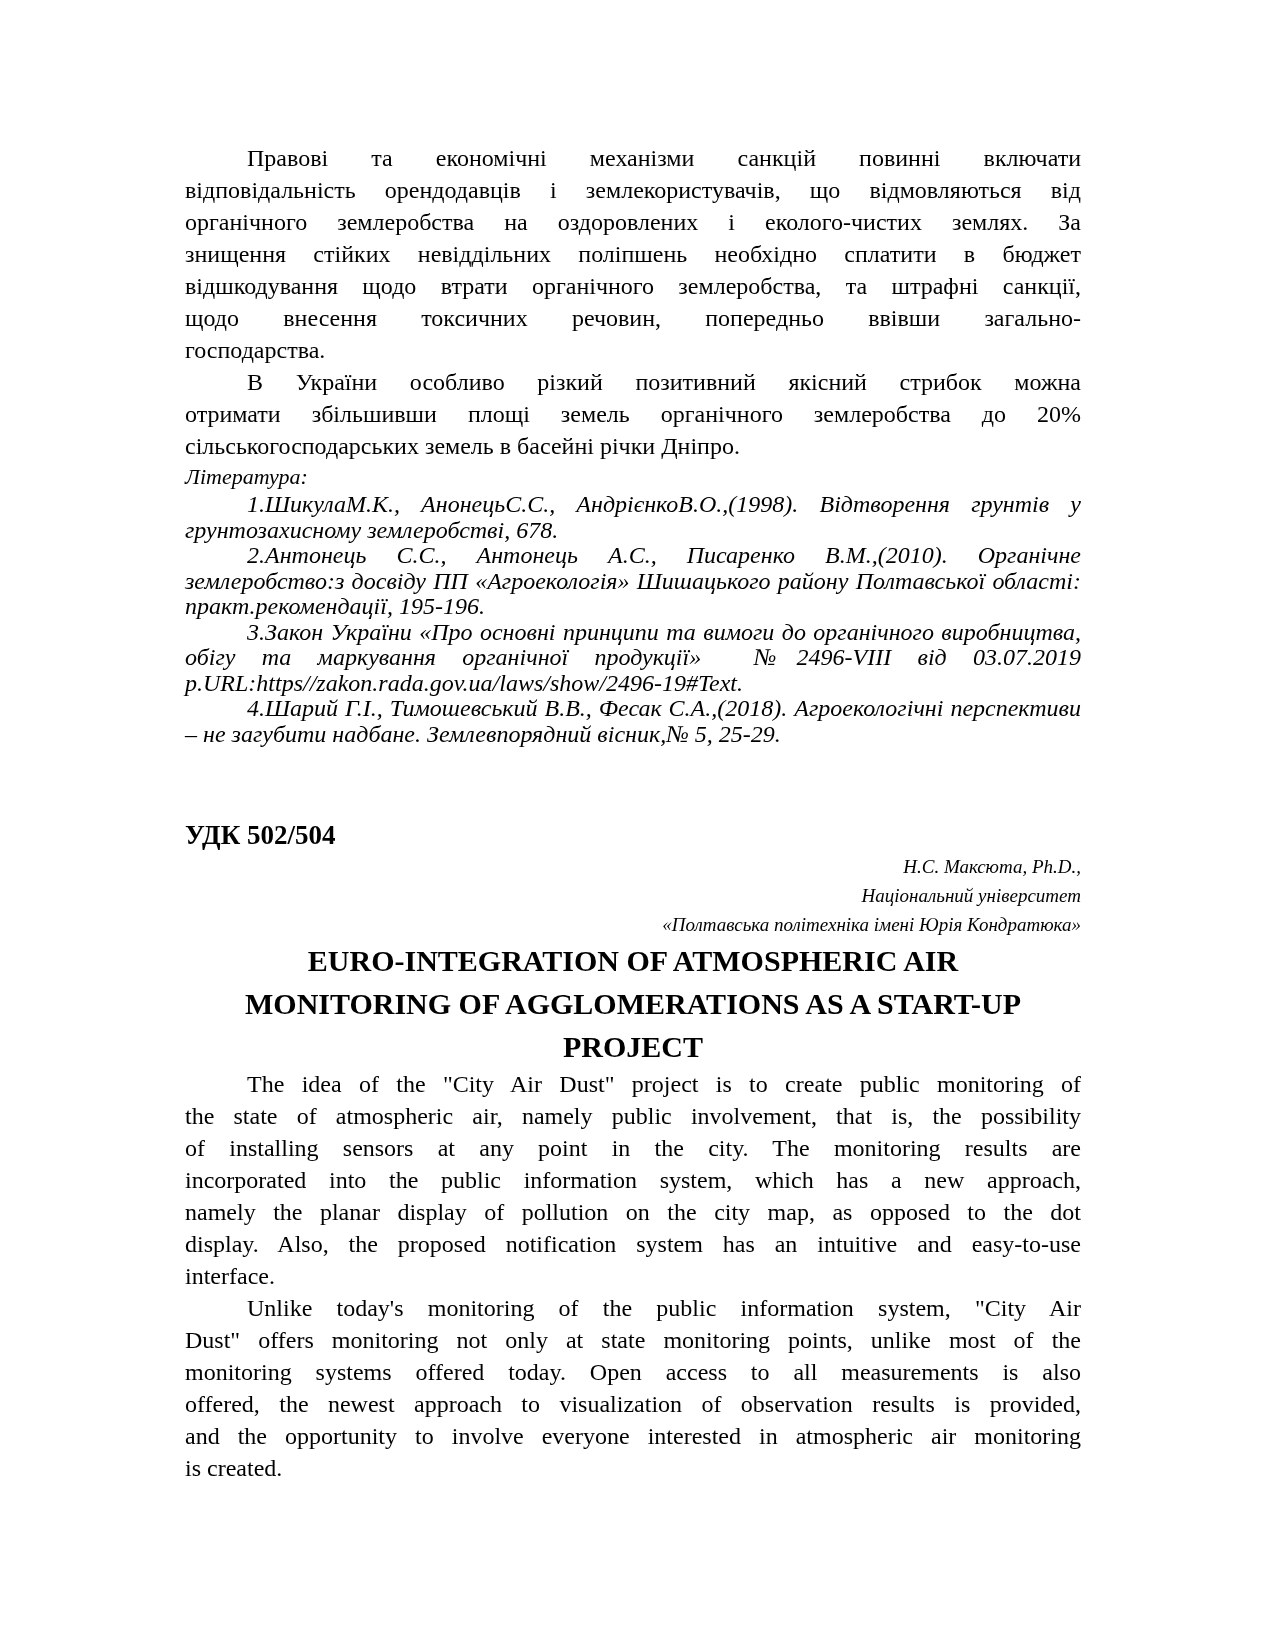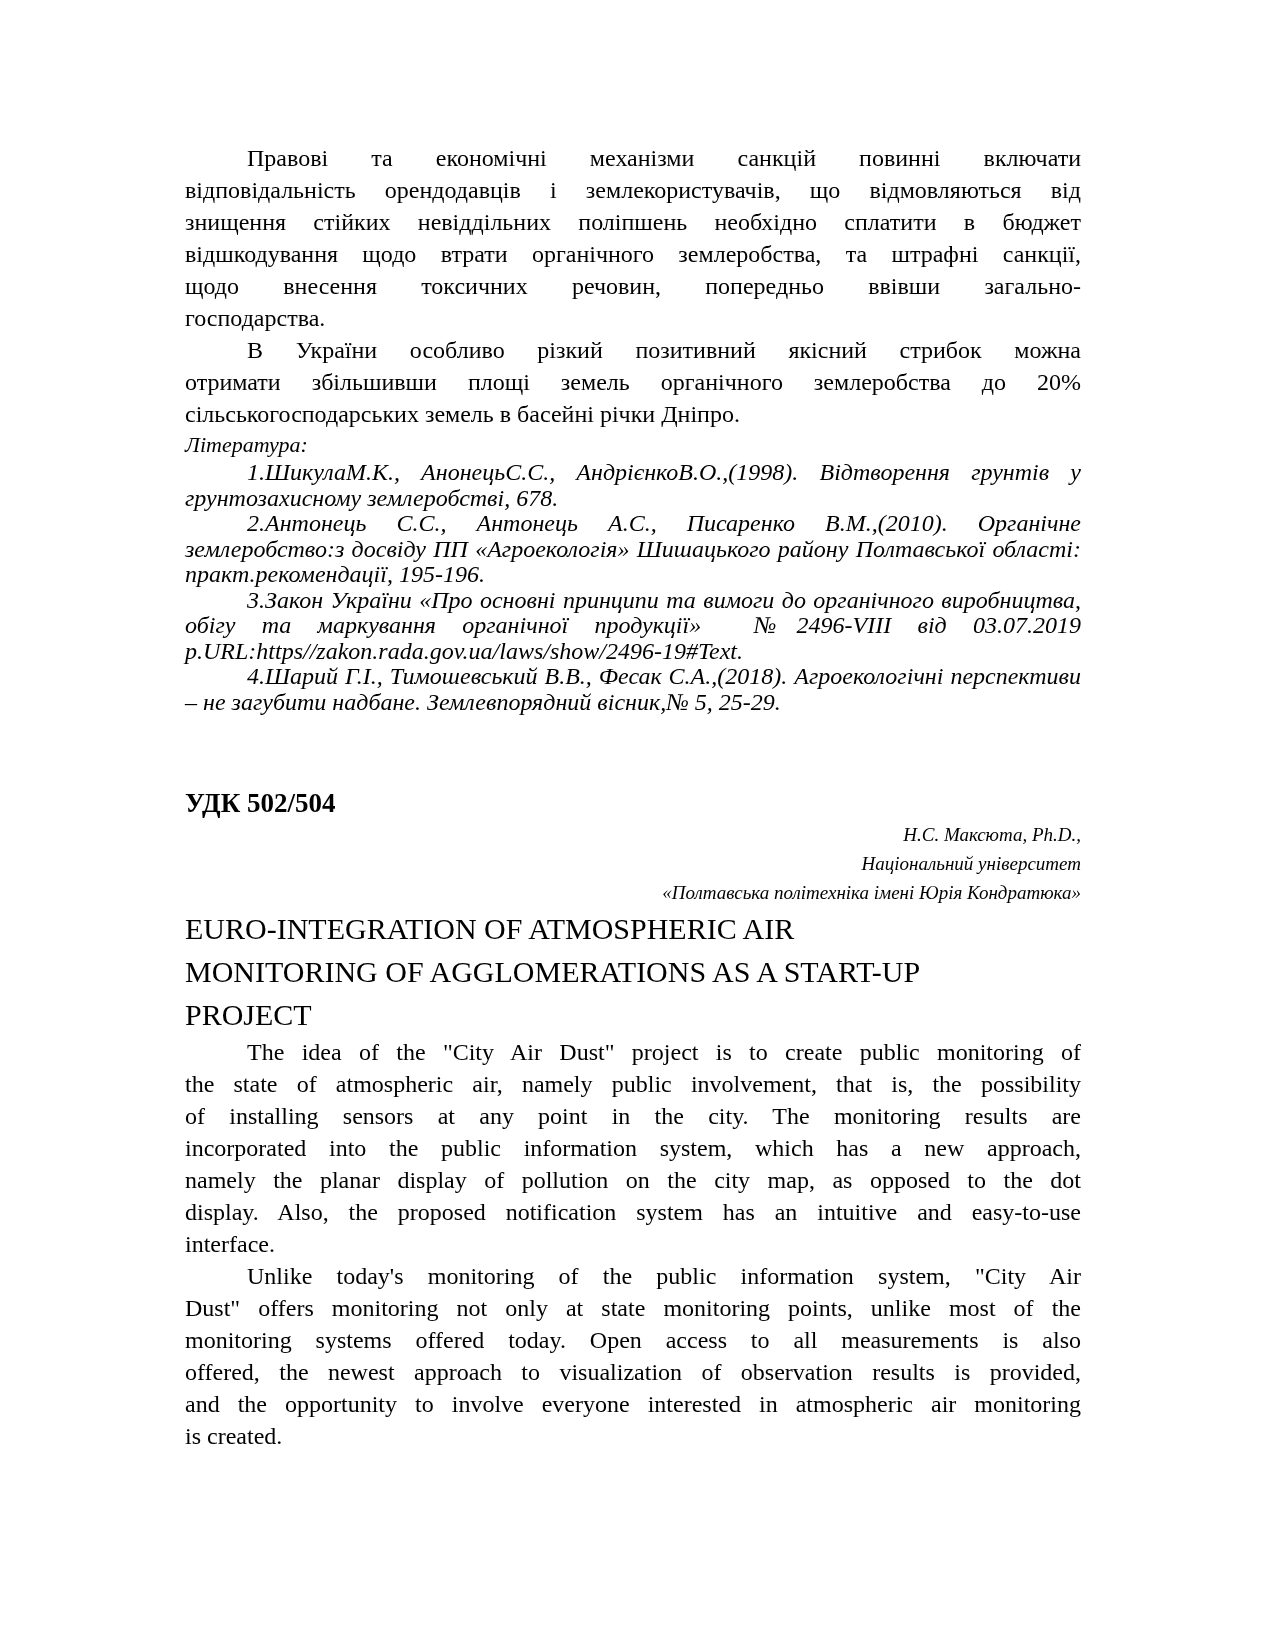--- a/index.html
+++ b/index.html
@@ -22,37 +22,38 @@
   }
   .refs { font-style:italic; font-size:24px; line-height:25.5px; }
 
   .udc { font-weight:bold; font-size:27px; line-height:30px; margin-top:73px; }
 
   .authors {
     font-style:italic; font-size:19px; line-height:29px;
     text-align:right; margin-top:2px;
   }
   .title {
-    font-weight:normal; font-size:30px; line-height:43px;
-    text-align:left;
+    font-weight:bold; font-size:30px; line-height:43px;
+    text-align:center;
   }
   .footer {
     position:absolute; left:185px; top:1518px; width:896px;
     text-align:center; font-size:25px; line-height:32px;font-style:italic;
   }
 </style>
 </head>
 <body>
 
 <div class="page">
   <div class="content">
 
     <div class="body-text">
         <div class="ln jl ind">Правові та економічні механізми санкцій повинні включати</div>
         <div class="ln jl">відповідальність орендодавців і землекористувачів, що відмовляються від</div>
+        <div class="ln jl">органічного землеробства на оздоровлених і еколого-чистих землях. За</div>
         <div class="ln jl">знищення стійких невіддільних поліпшень необхідно сплатити в бюджет</div>
         <div class="ln jl">відшкодування щодо втрати органічного землеробства, та штрафні санкції,</div>
         <div class="ln jl">щодо внесення токсичних речовин, попередньо ввівши загально-</div>
         <div class="ln">господарства.</div>
       </div>
 
     <div class="body-text">
         <div class="ln jl ind">В України особливо різкий позитивний якісний стрибок можна</div>
         <div class="ln jl">отримати збільшивши площі земель органічного землеробства до 20%</div>
         <div class="ln">сільськогосподарських земель в басейні річки Дніпро.</div>

